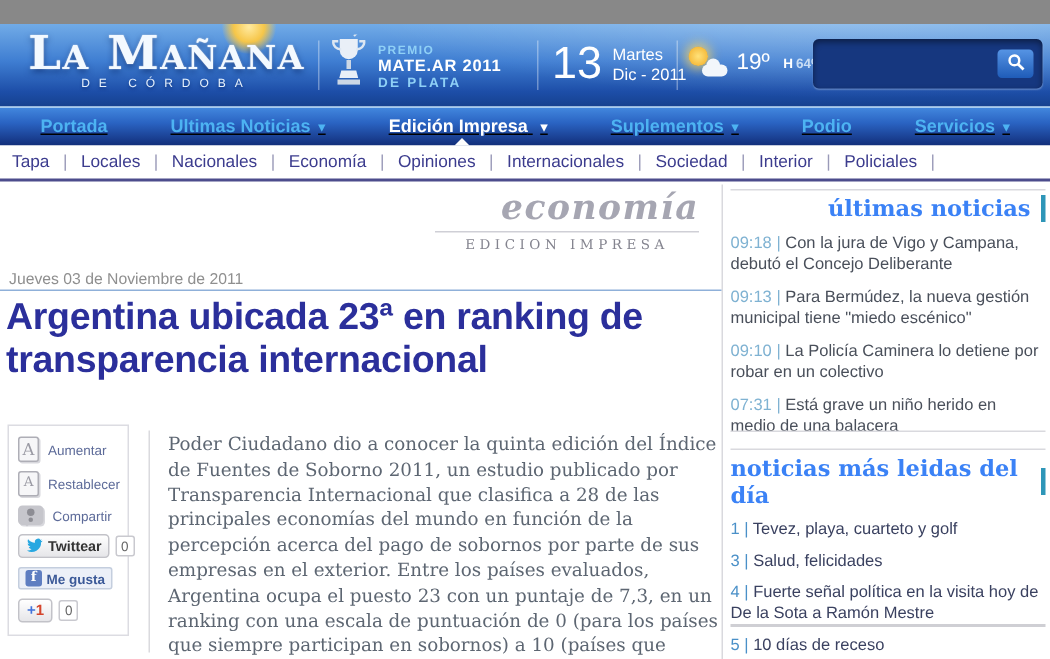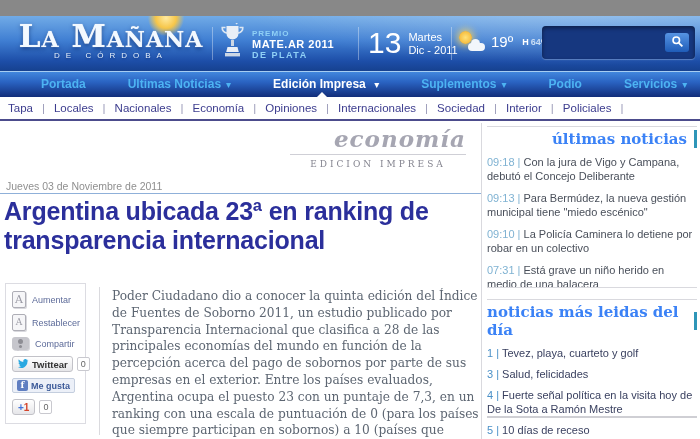--- a/index.html
+++ b/index.html
@@ -40,21 +40,21 @@
     border-radius:4px; box-shadow:inset 0 2px 4px rgba(0,0,0,.45), 0 1px 1px rgba(255,255,255,.25); }
   .searchwrap input { position:absolute; left:7px; top:7px; width:113px; height:19px; border:1px solid #6f93c4;
     background:#fff; font-size:11px; color:#3a7fd0; padding:0 5px; outline:none; font-family:inherit; }
   .searchwrap input::placeholder { color:#3a7fd0; opacity:1; }
   .search-btn { position:absolute; right:6px; top:7px; width:24px; height:19px; border:none; border-radius:3px;
     background:linear-gradient(#5694e4,#1f5cb8); cursor:pointer; display:flex; align-items:center; justify-content:center; }
 
   
   .mainnav { position:absolute; left:0; top:55px; width:700px; height:26px;
     background:linear-gradient(180deg,#4186dd 0%,#2a63c2 40%,#122e7a 100%);
-    border-top:1px solid #a6cdf2; display:flex; align-items:stretch; padding-left:20px; }
+    border-top:1px solid #a6cdf2; display:flex; align-items:stretch; padding-left:6px;text-decoration:underline; }
   .nav-item { position:relative; padding:0 21px; font-size:12px; font-weight:bold; color:#4db3f2;
     line-height:25px; cursor:pointer; white-space:nowrap; }
   .nav-item.has-drop::after { content:"▾"; margin-left:5px; font-size:10px; }
   .nav-item.active { color:#ffffff; }
   .caret-up { position:absolute; bottom:0; left:50%; margin-left:-9px; width:0; height:0;
     border-left:5px solid transparent; border-right:5px solid transparent; border-bottom:5px solid #fdfdfd; }
 
   
   .subnav { position:absolute; left:0; top:81px; width:700px; height:24px; background:#fff;
     border-bottom:2px solid #4c4c8c; display:flex; align-items:center; padding-left:8px; }

